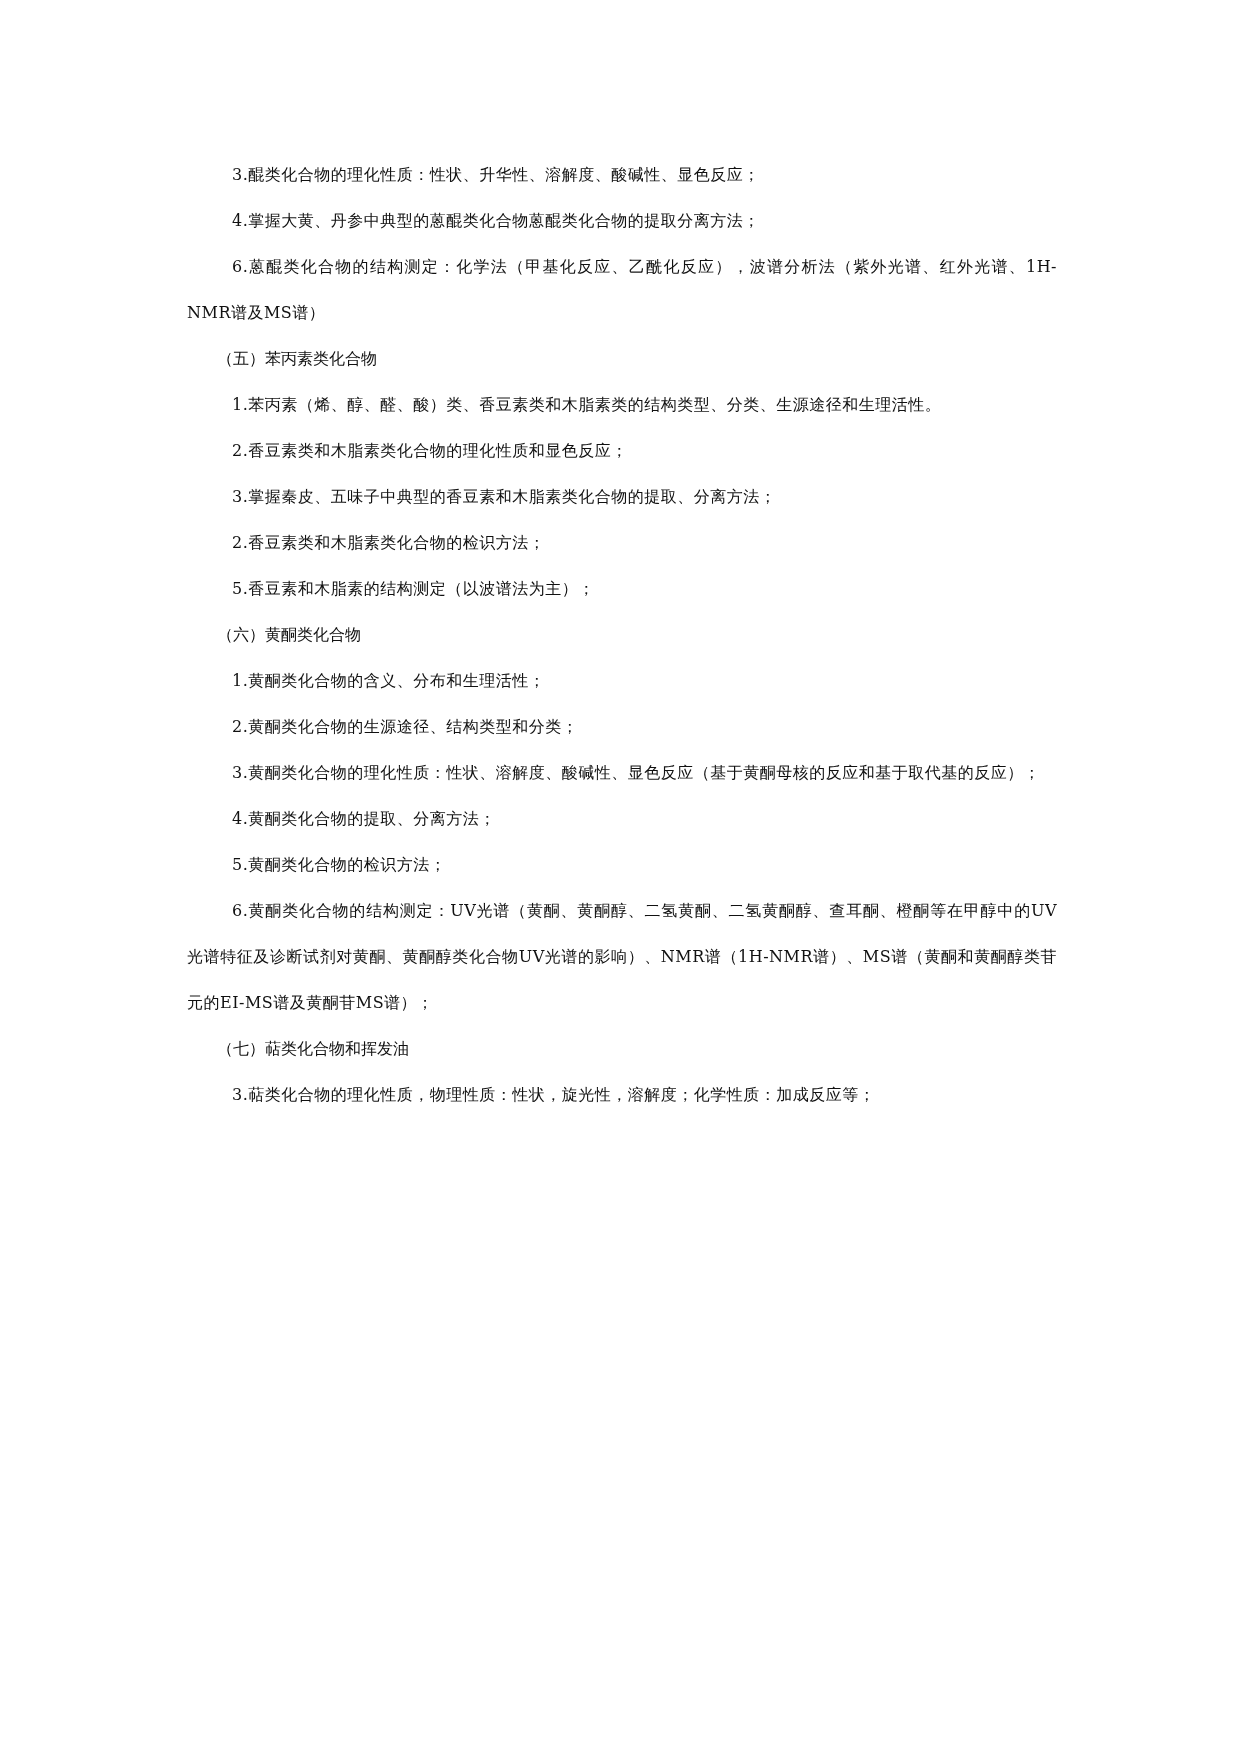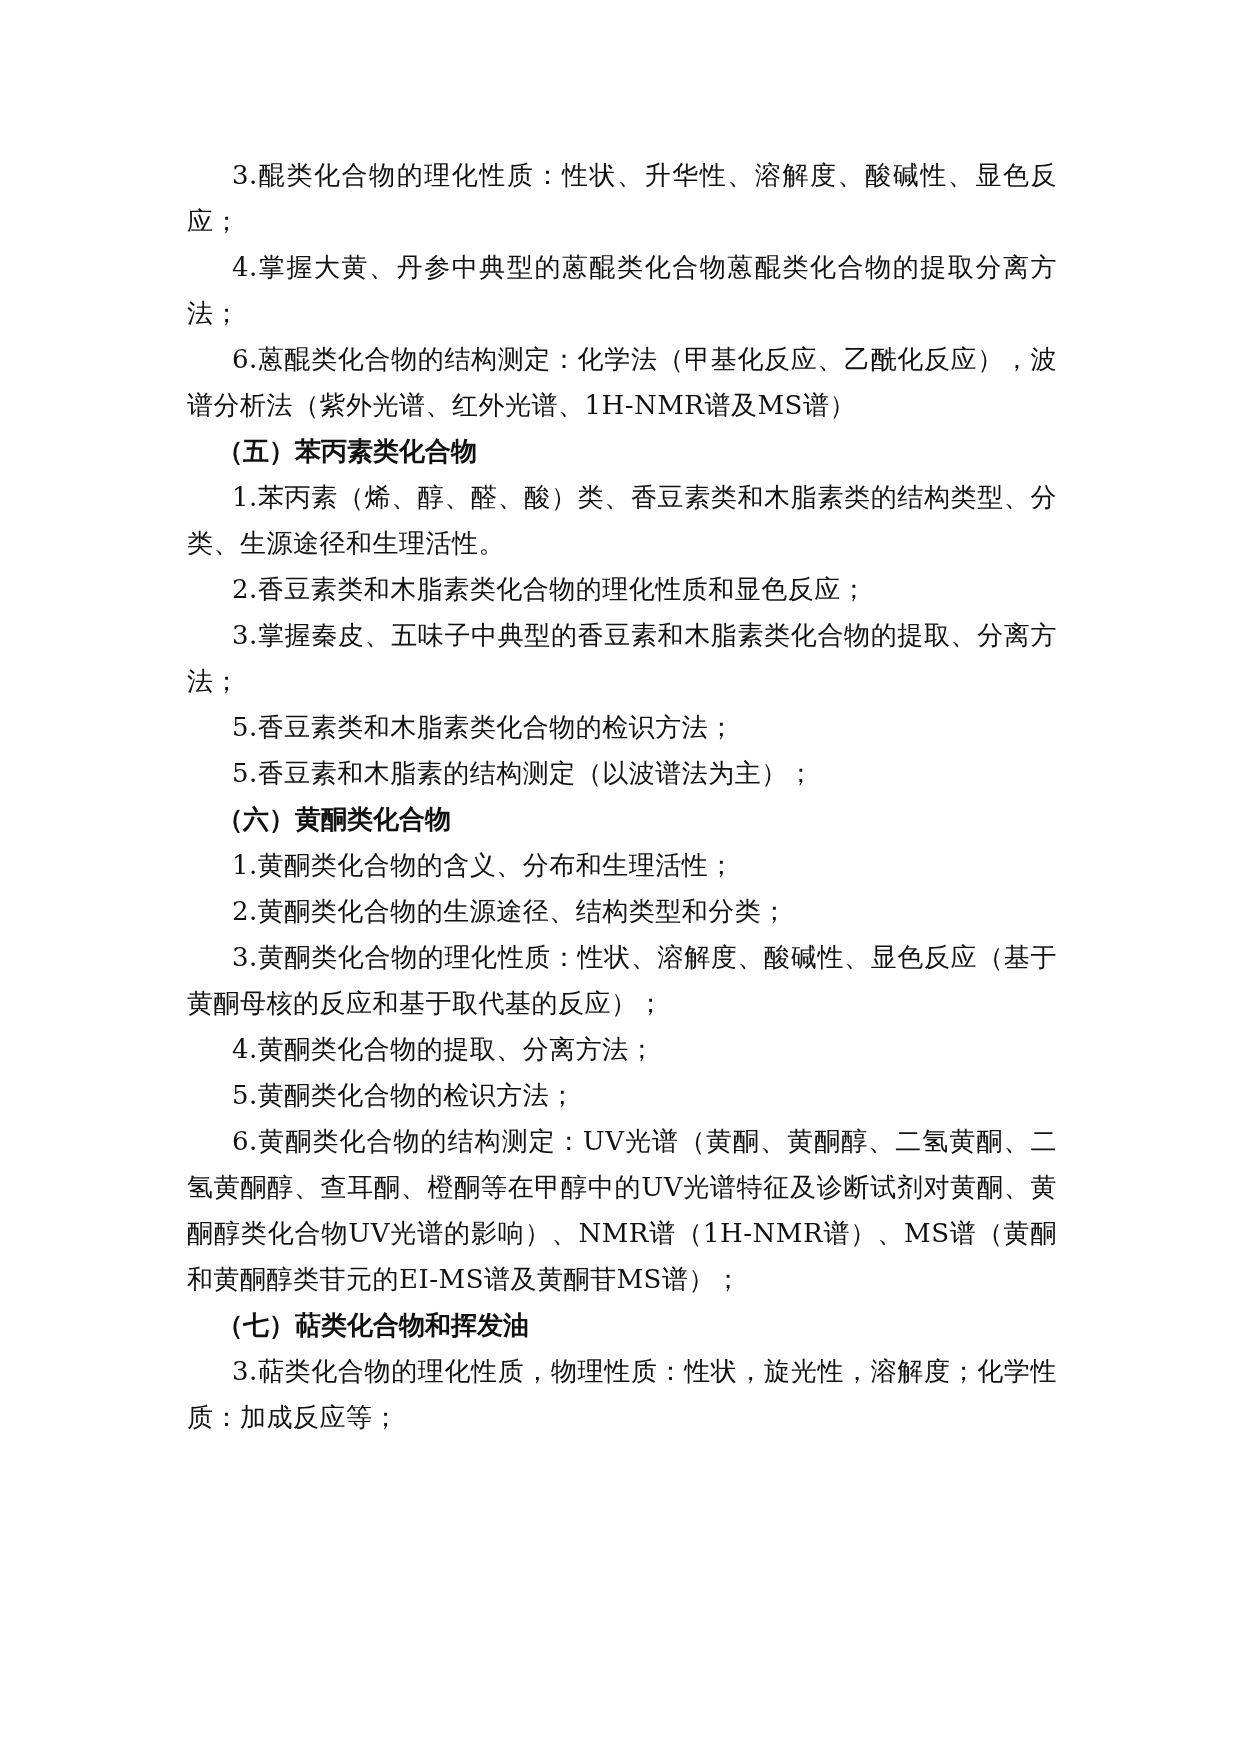--- a/index.html
+++ b/index.html
@@ -3,48 +3,47 @@
 <meta charset="utf-8">
 <style>
   html, body { margin: 0; padding: 0; background: #ffffff; }
   body { width: 1240px; height: 1754px; position: relative; overflow: hidden; }
   .page {
     position: absolute;
     left: 187px;
     top: 152px;
     width: 870px;
     font-family: "DejaVu Serif", "Liberation Serif", serif;
-    font-size: 26px;
+    font-size: 16px;
     color: #111111;
     line-height: 46px;
   }
   .para {
     margin: 0;
     text-indent: 45px;
     text-align: justify;
     letter-spacing: 0.5px;
   }
   .heading {
     margin: 0;
     text-indent: 30px;
-    font-weight: bold;
   }
 </style>
 </head>
 <body>
 
 <div class="page">
   <p class="para">3.醌类化合物的理化性质：性状、升华性、溶解度、酸碱性、显色反应；</p>
   <p class="para">4.掌握大黄、丹参中典型的蒽醌类化合物蒽醌类化合物的提取分离方法；</p>
   <p class="para">6.蒽醌类化合物的结构测定：化学法（甲基化反应、乙酰化反应），波谱分析法（紫外光谱、红外光谱、1H-NMR谱及MS谱）</p>
   <p class="heading">（五）苯丙素类化合物</p>
   <p class="para">1.苯丙素（烯、醇、醛、酸）类、香豆素类和木脂素类的结构类型、分类、生源途径和生理活性。</p>
   <p class="para">2.香豆素类和木脂素类化合物的理化性质和显色反应；</p>
   <p class="para">3.掌握秦皮、五味子中典型的香豆素和木脂素类化合物的提取、分离方法；</p>
-  <p class="para">5.香豆素类和木脂素类化合物的检识方法；</p>
+  <p class="para">2.香豆素类和木脂素类化合物的检识方法；</p>
   <p class="para">5.香豆素和木脂素的结构测定（以波谱法为主）；</p>
   <p class="heading">（六）黄酮类化合物</p>
   <p class="para">1.黄酮类化合物的含义、分布和生理活性；</p>
   <p class="para">2.黄酮类化合物的生源途径、结构类型和分类；</p>
   <p class="para">3.黄酮类化合物的理化性质：性状、溶解度、酸碱性、显色反应（基于黄酮母核的反应和基于取代基的反应）；</p>
   <p class="para">4.黄酮类化合物的提取、分离方法；</p>
   <p class="para">5.黄酮类化合物的检识方法；</p>
   <p class="para">6.黄酮类化合物的结构测定：UV光谱（黄酮、黄酮醇、二氢黄酮、二氢黄酮醇、查耳酮、橙酮等在甲醇中的UV光谱特征及诊断试剂对黄酮、黄酮醇类化合物UV光谱的影响）、NMR谱（1H-NMR谱）、MS谱（黄酮和黄酮醇类苷元的EI-MS谱及黄酮苷MS谱）；</p>
   <p class="heading">（七）萜类化合物和挥发油</p>
   <p class="para">3.萜类化合物的理化性质，物理性质：性状，旋光性，溶解度；化学性质：加成反应等；</p>

